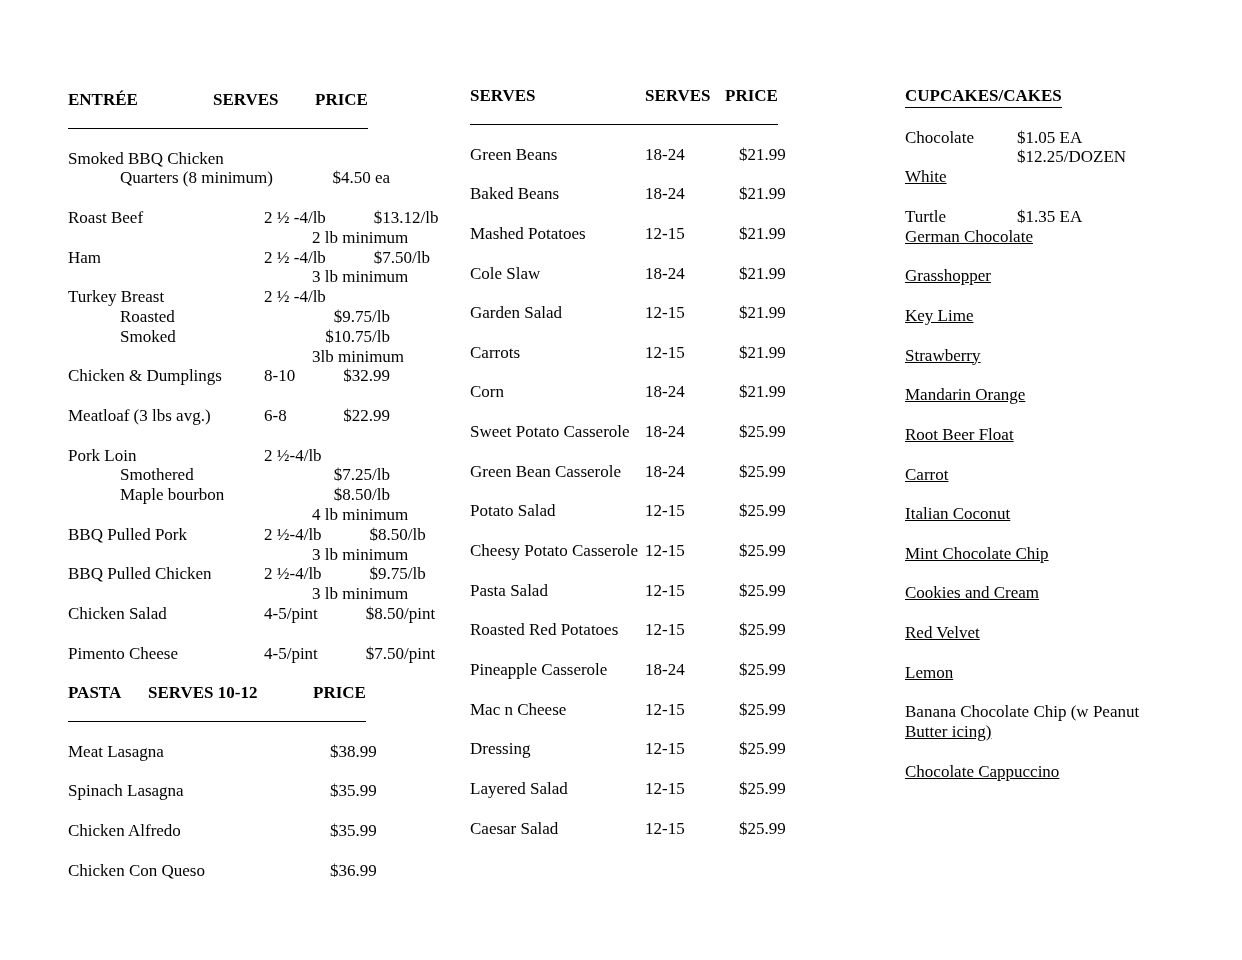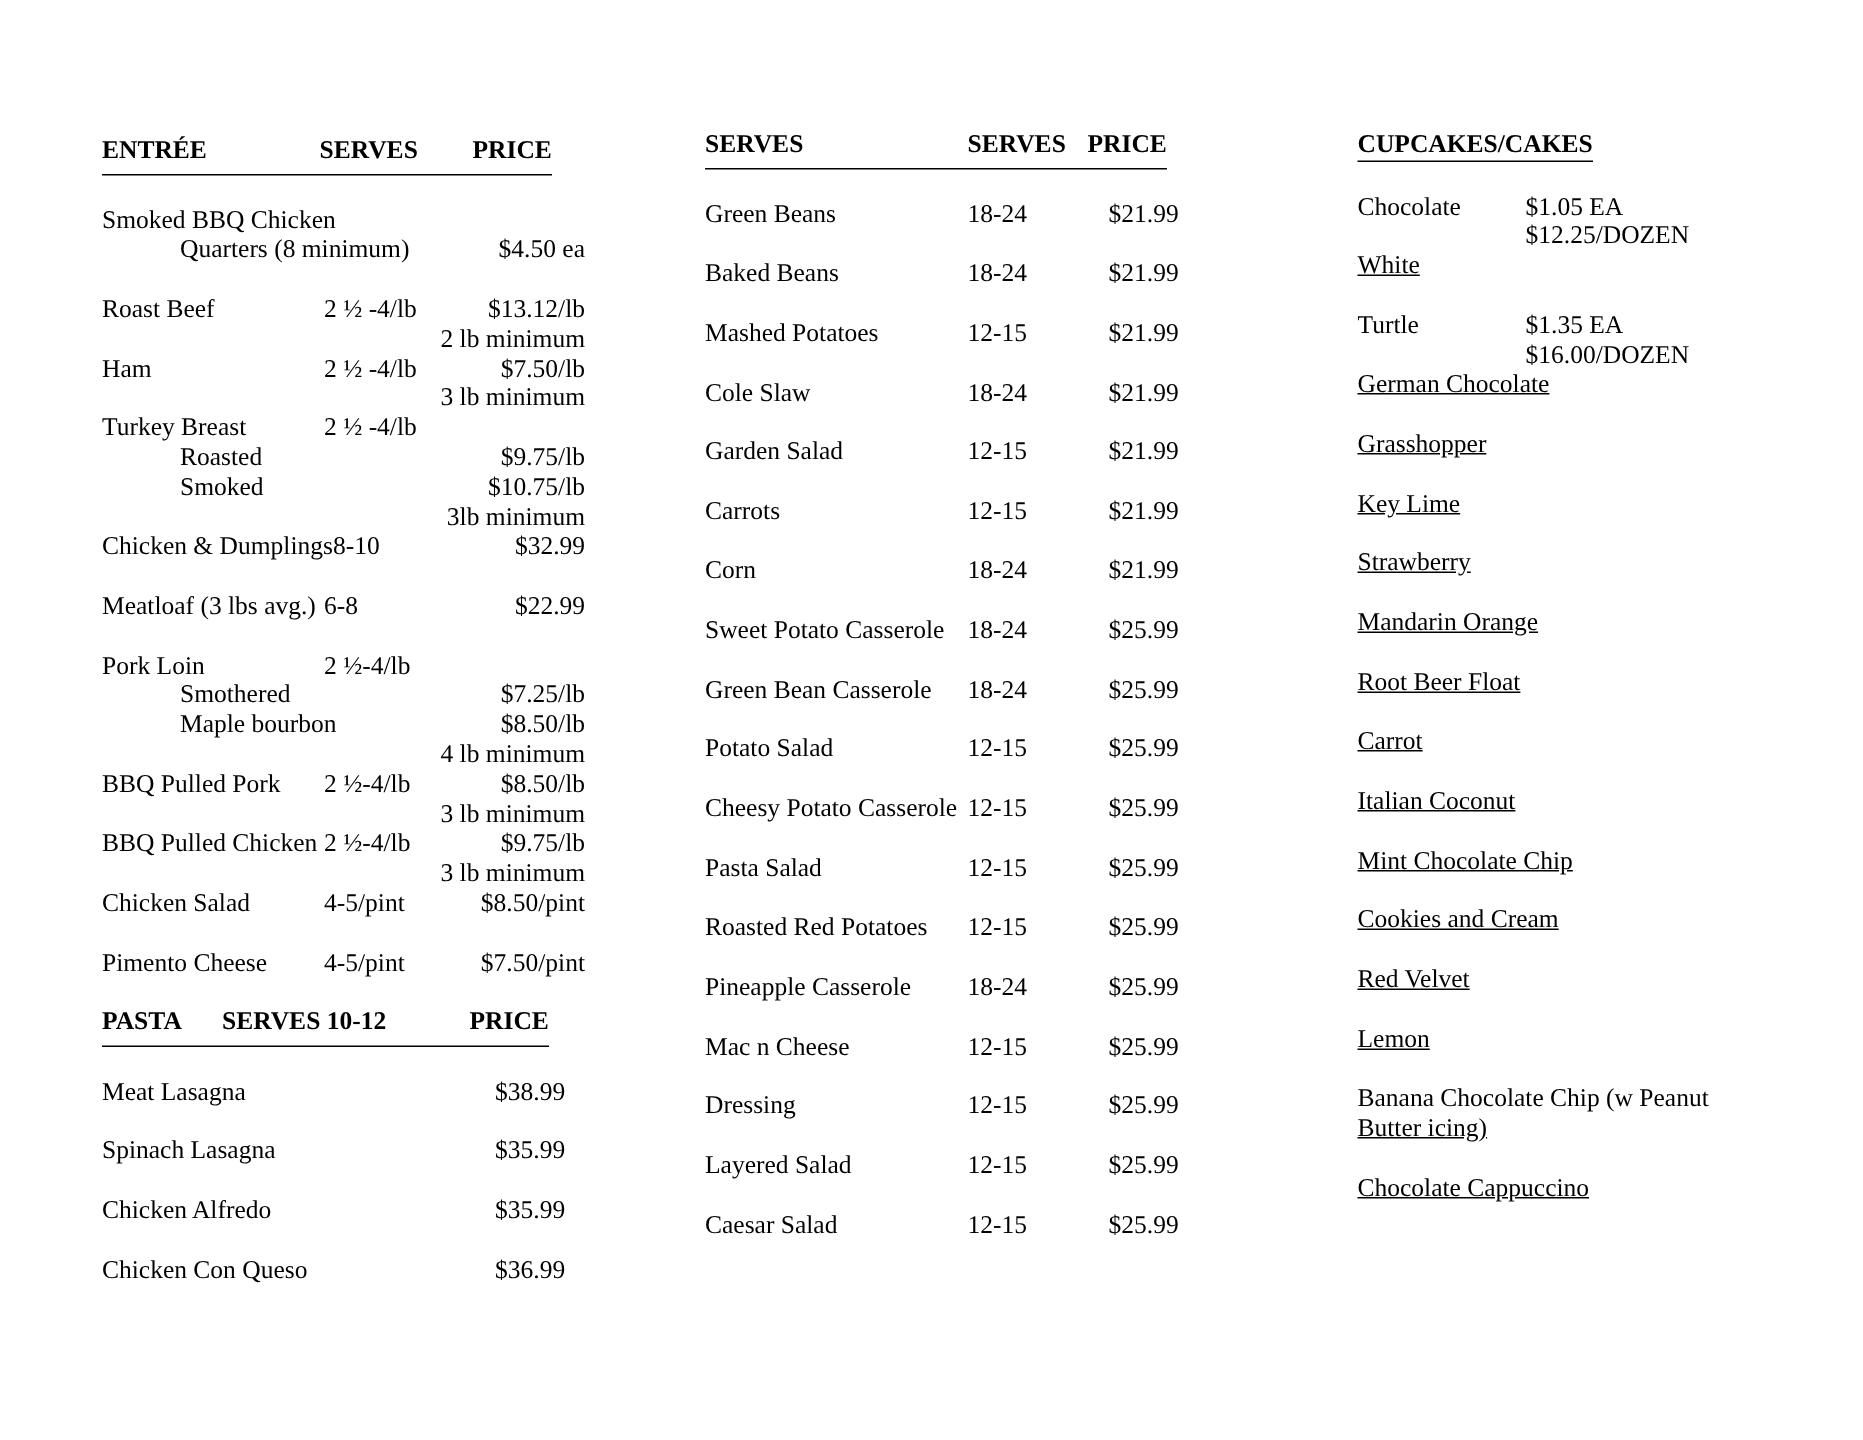--- a/index.html
+++ b/index.html
@@ -20,35 +20,35 @@
   #col1 { left:68px;  top:90px; width:322px; }
   #col2 { left:470px; top:86px; width:318px; }
   #col3 { left:905px; top:86px; width:337px; }
 
   
   .hdr {
     display:grid;
     width:max-content;
     font-weight:700;
     border-bottom:1.5px solid #000;
-    padding-bottom:6px;
+    padding-bottom:18px;
   }
   .e-hdr { grid-template-columns:145px 102px max-content; }
   .p-hdr { grid-template-columns:80px 165px max-content; }
   .s-hdr { grid-template-columns:175px 80px max-content; }
   .c-hdr {
     display:block; width:max-content;
     font-weight:700;
     border-bottom:1.5px solid #000;
     padding-bottom:1px;
   }
   .mb { margin-bottom:19.85px; }
 
   
-  .e-row { display:grid; grid-template-columns:minmax(148px,max-content) max-content 1fr; }
+  .e-row { display:grid; grid-template-columns:minmax(148px,max-content) max-content 1fr;gap:48px; }
   .p-row { display:grid; grid-template-columns:262px 1fr; margin-bottom:19.85px; }
   .s-row { display:grid; grid-template-columns:minmax(175px,max-content) 94px 1fr; margin-bottom:19.85px; }
   .c-row { display:grid; grid-template-columns:minmax(112px,max-content) 1fr; }
   .sp    { margin-bottom:19.85px;text-decoration:underline; }
 
   .blank { height:19.8px; }
   .ind   { padding-left:52px; }
   .prR   { text-align:right; }     
   .pr, .sv, .nm { display:block; }
 </style>
@@ -321,24 +321,20 @@
           <span class="pr">$12.25/DOZEN</span>
         </div>
         <div class="c-row sp">
           <span class="nm">White</span>
           <span class="pr"></span>
         </div>
         <div class="c-row">
           <span class="nm">Turtle</span>
           <span class="pr">$1.35 EA</span>
         </div>
-        <div class="c-row">
-          <span class="nm"></span>
-          <span class="pr">$16.00/DOZEN</span>
-        </div>
         <div class="c-row sp">
           <span class="nm">German Chocolate</span>
           <span class="pr"></span>
         </div>
         <div class="c-row sp">
           <span class="nm">Grasshopper</span>
           <span class="pr"></span>
         </div>
         <div class="c-row sp">
           <span class="nm">Key Lime</span>

